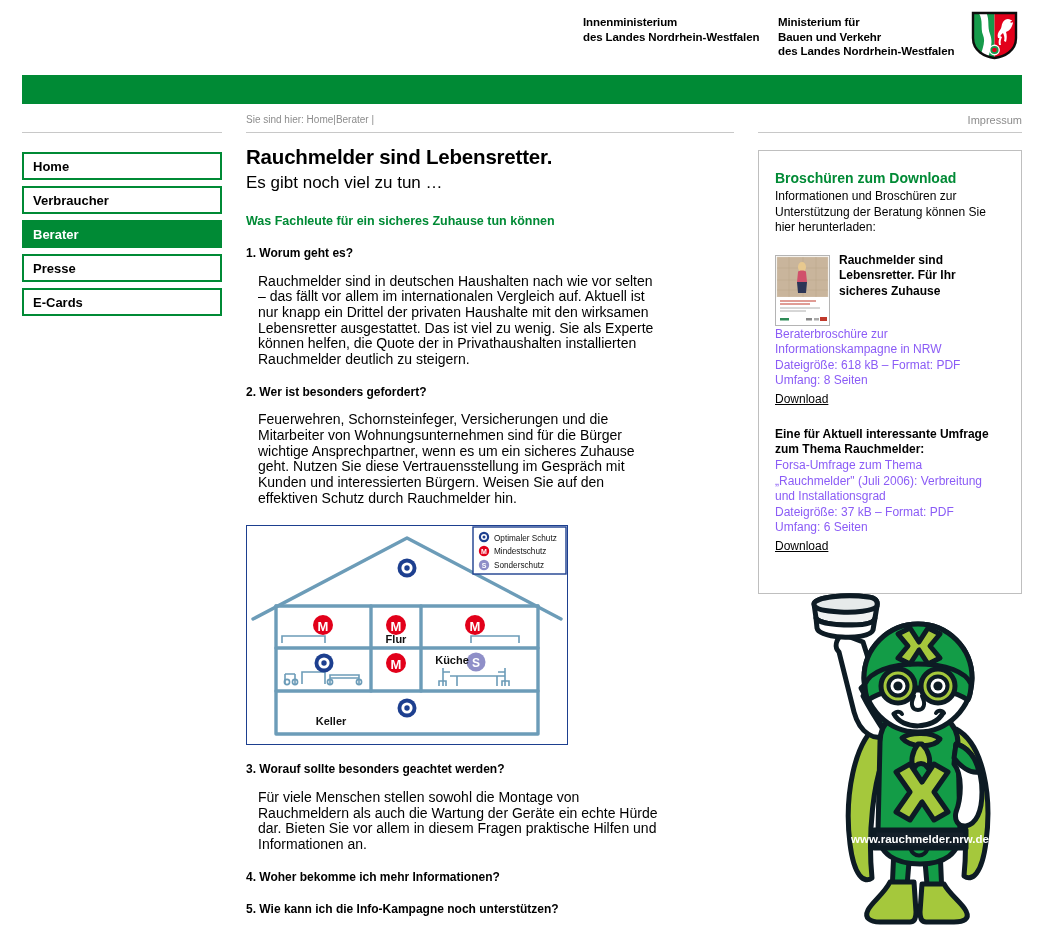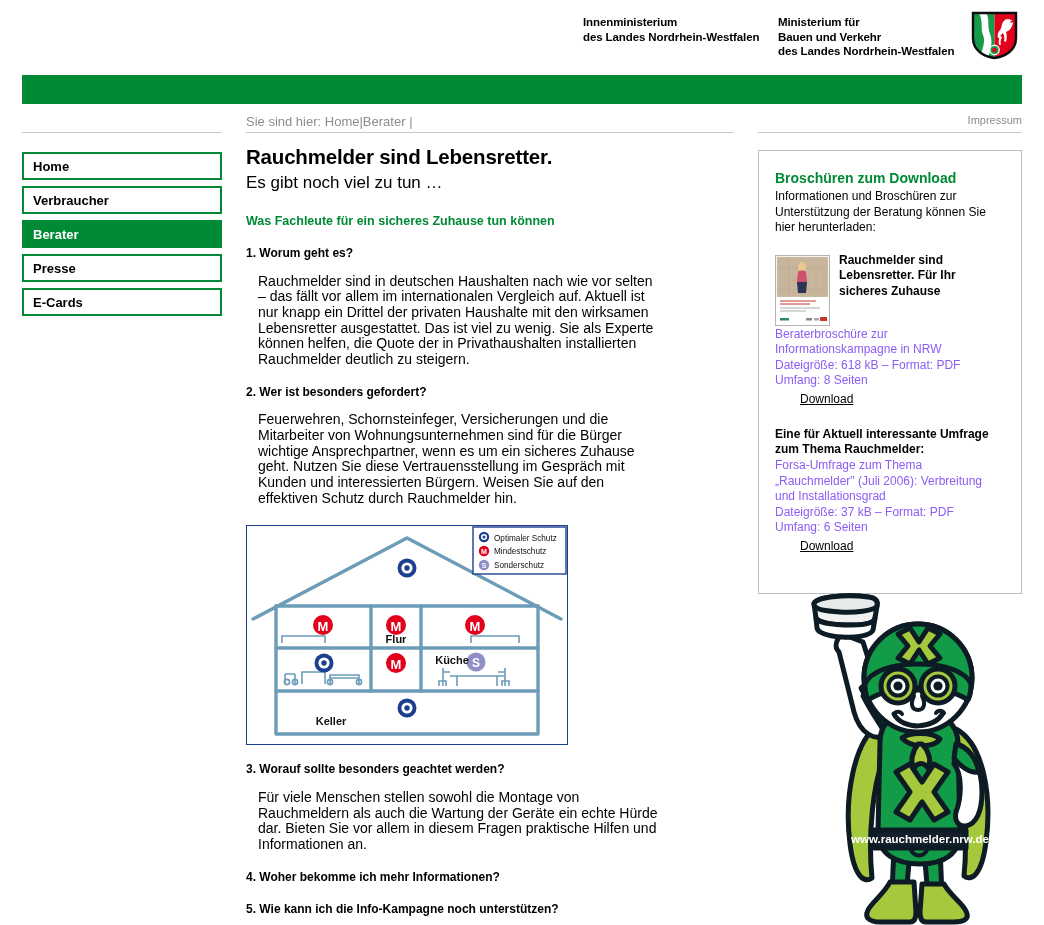--- a/index.html
+++ b/index.html
@@ -41,21 +41,21 @@
   
   #green-bar {
     position: absolute;
     left: 22px; top: 75px;
     width: 1000px; height: 29px;
     background: #008A35;
   }
   #breadcrumb {
     position: absolute;
     left: 246px; top: 114px;
-    font-size: 13px;
+    font-size: 10px;
     color: #8c8c8c;
     white-space: nowrap;
   }
   #breadcrumb .crumb-link { color: #8c8c8c; text-decoration: none; }
   #impressum-link {
     position: absolute;
     right: 22px; top: 114px;
     font-size: 11px;
     color: #8c8c8c;
     text-decoration: none;
@@ -196,21 +196,20 @@
     color: #8b5cf6;
     line-height: 15.6px;
     margin: 0;
     clear: both;
   }
   .download-link {
     font-size: 12px;
     color: #000000;
     text-decoration: underline;
     cursor: pointer;
-    margin-left: 25px;
   }
   .brochure-2 { margin-top: 20px; clear: both; }
 
   
   #mascot {
     position: absolute;
     left: 806px; top: 592px;
     width: 220px; height: 333px;
   }
 </style>

